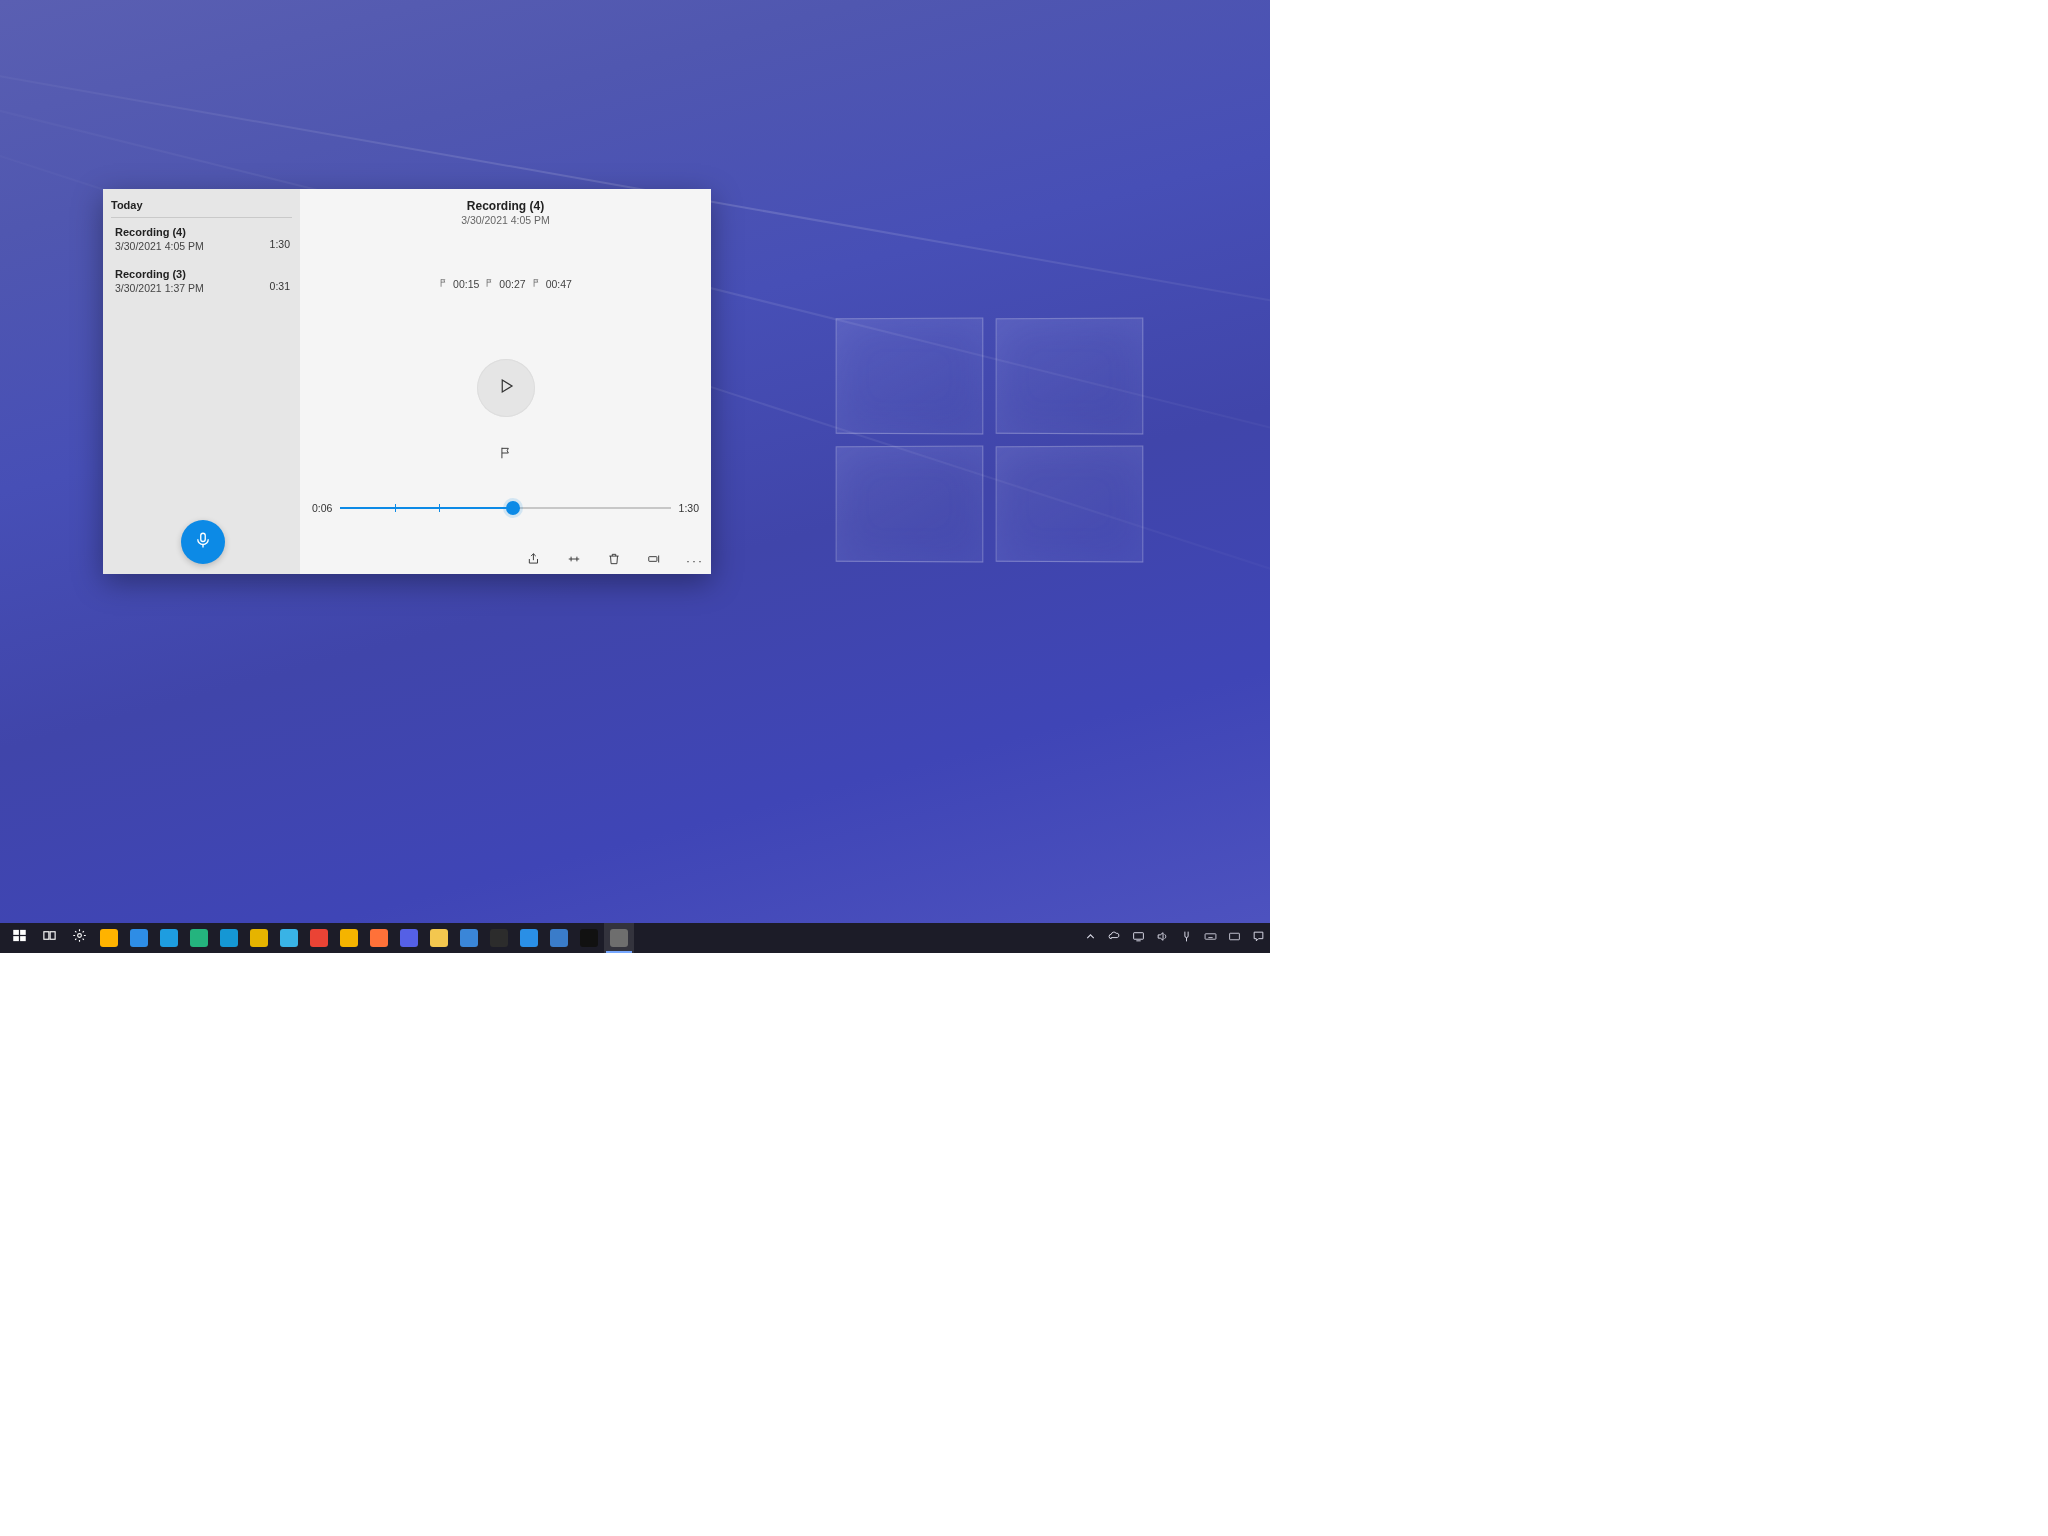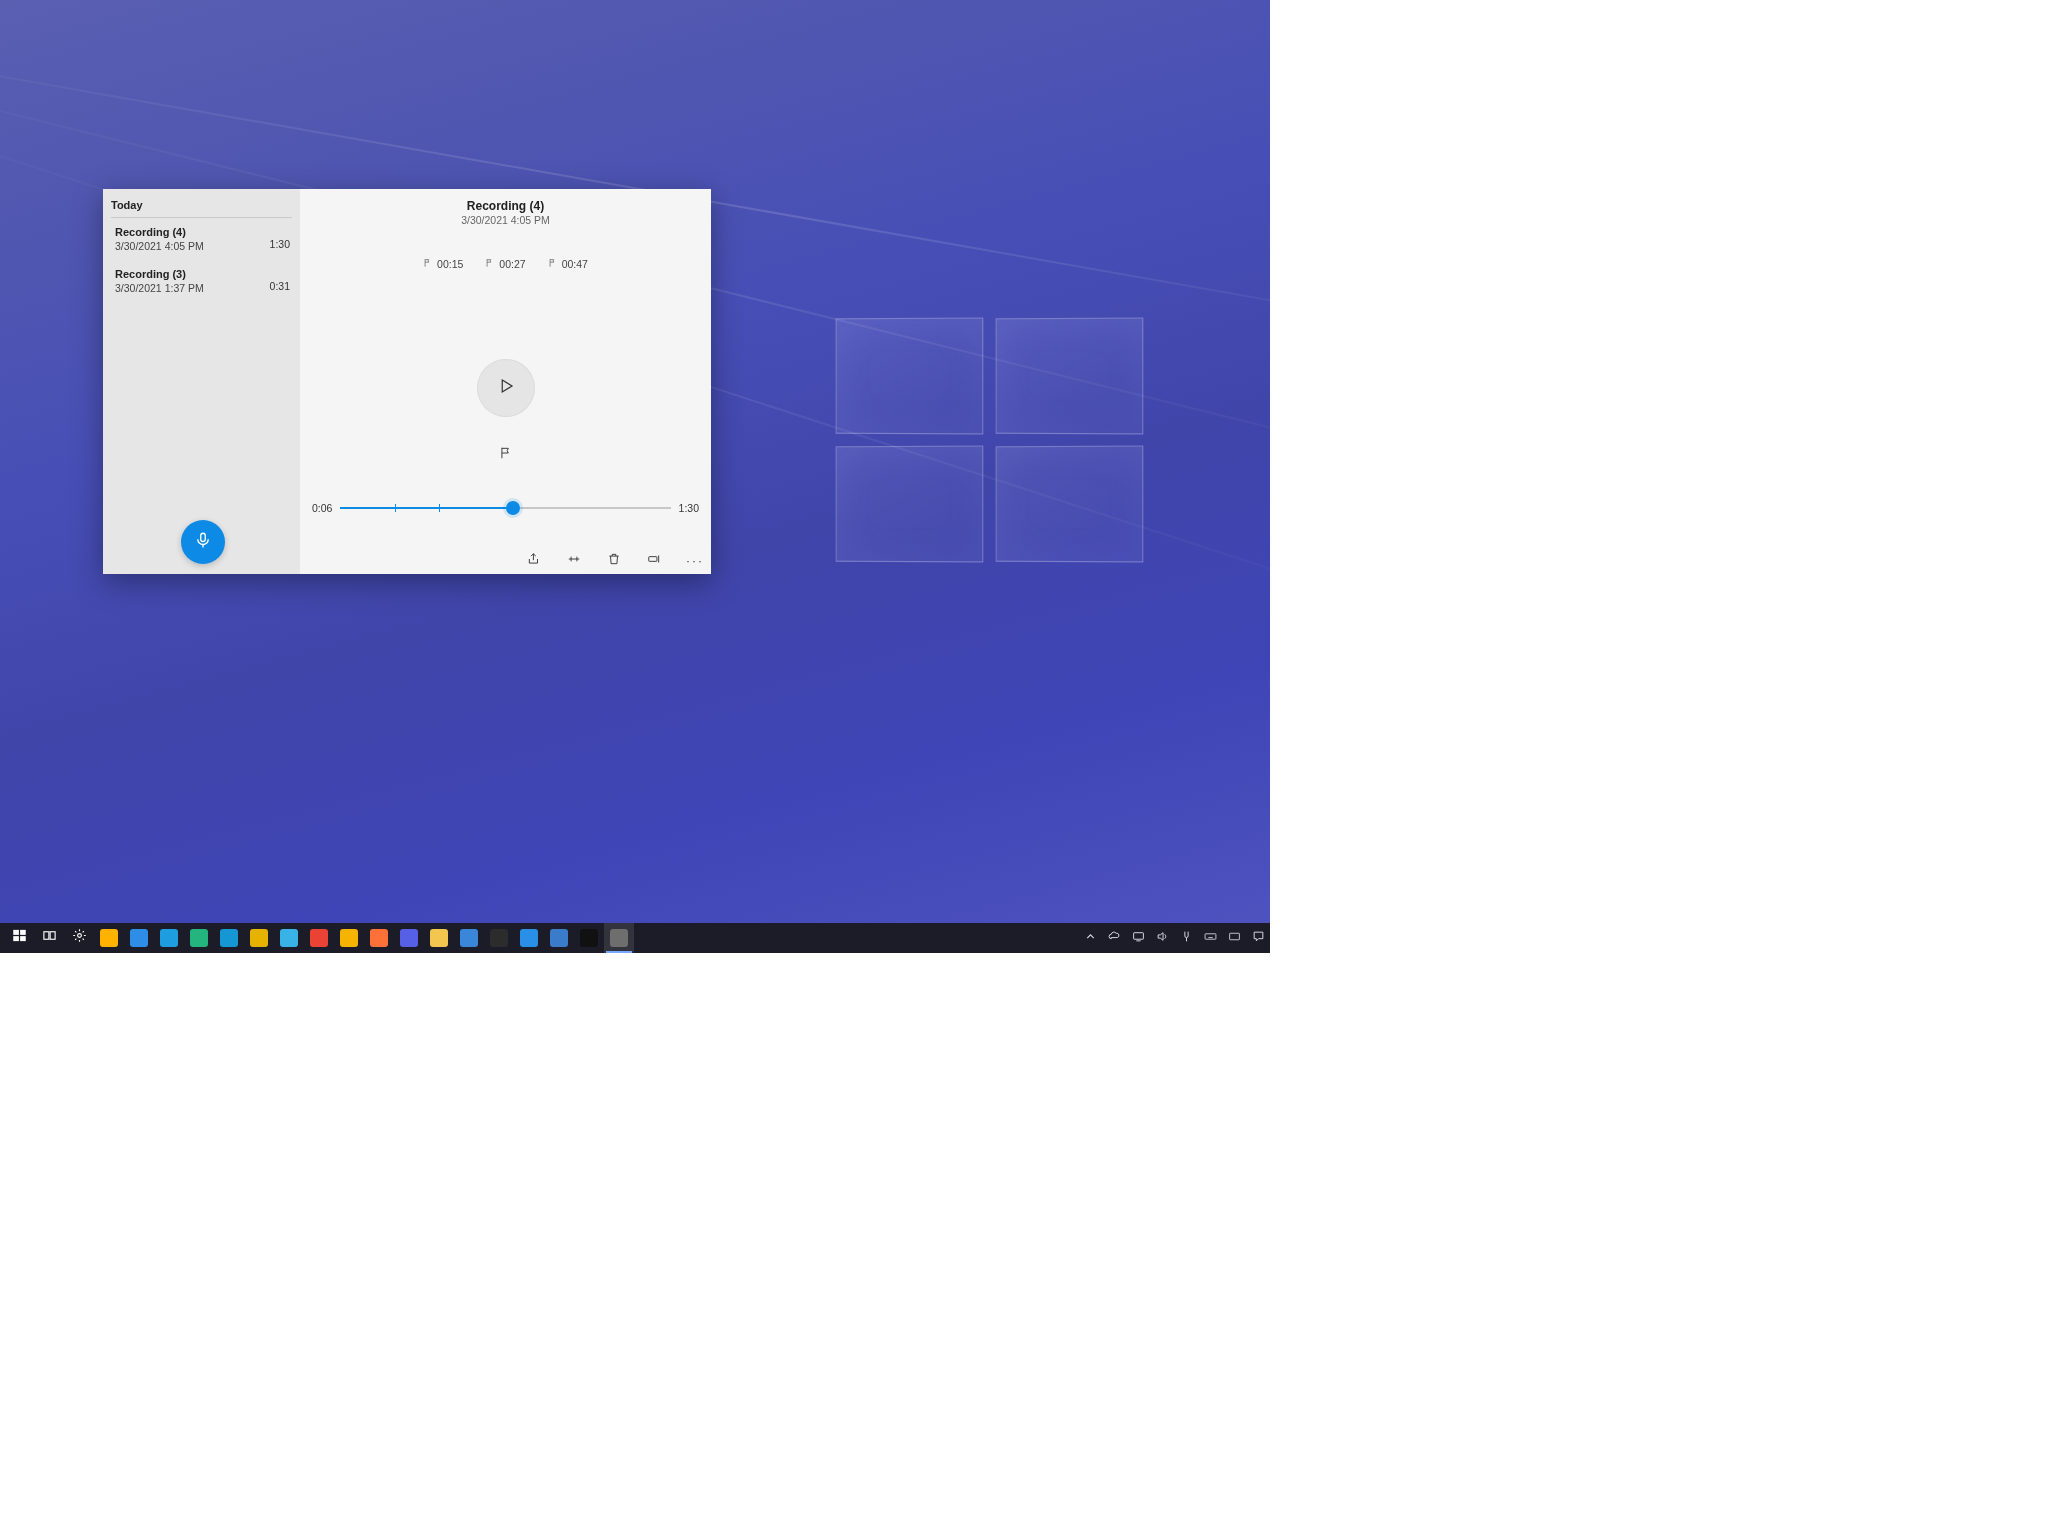--- a/index.html
+++ b/index.html
@@ -140,22 +140,22 @@
   .rec-head {
     text-align:center;
     padding-top: 10px;
   }
   .rec-head .name { font-size:12px; font-weight:600;color:#222;}
   .rec-head .date { font-size:10.5px; color:#666; margin-top:1px;}
 
   .markers {
     display:flex;
     justify-content:center;
-    gap: 22px;
-    margin-top: 32px;
+    gap: 6px;
+    margin-top: 52px;
     font-size:10.5px;
     color:#444;
     align-items:flex-end;
   }
   .marker { display:flex; align-items:center; gap:4px;}
   .marker svg { width:10px; height:10px; }
 
   .play-btn {
     position:absolute;
     left: 50%; top: 170px;

